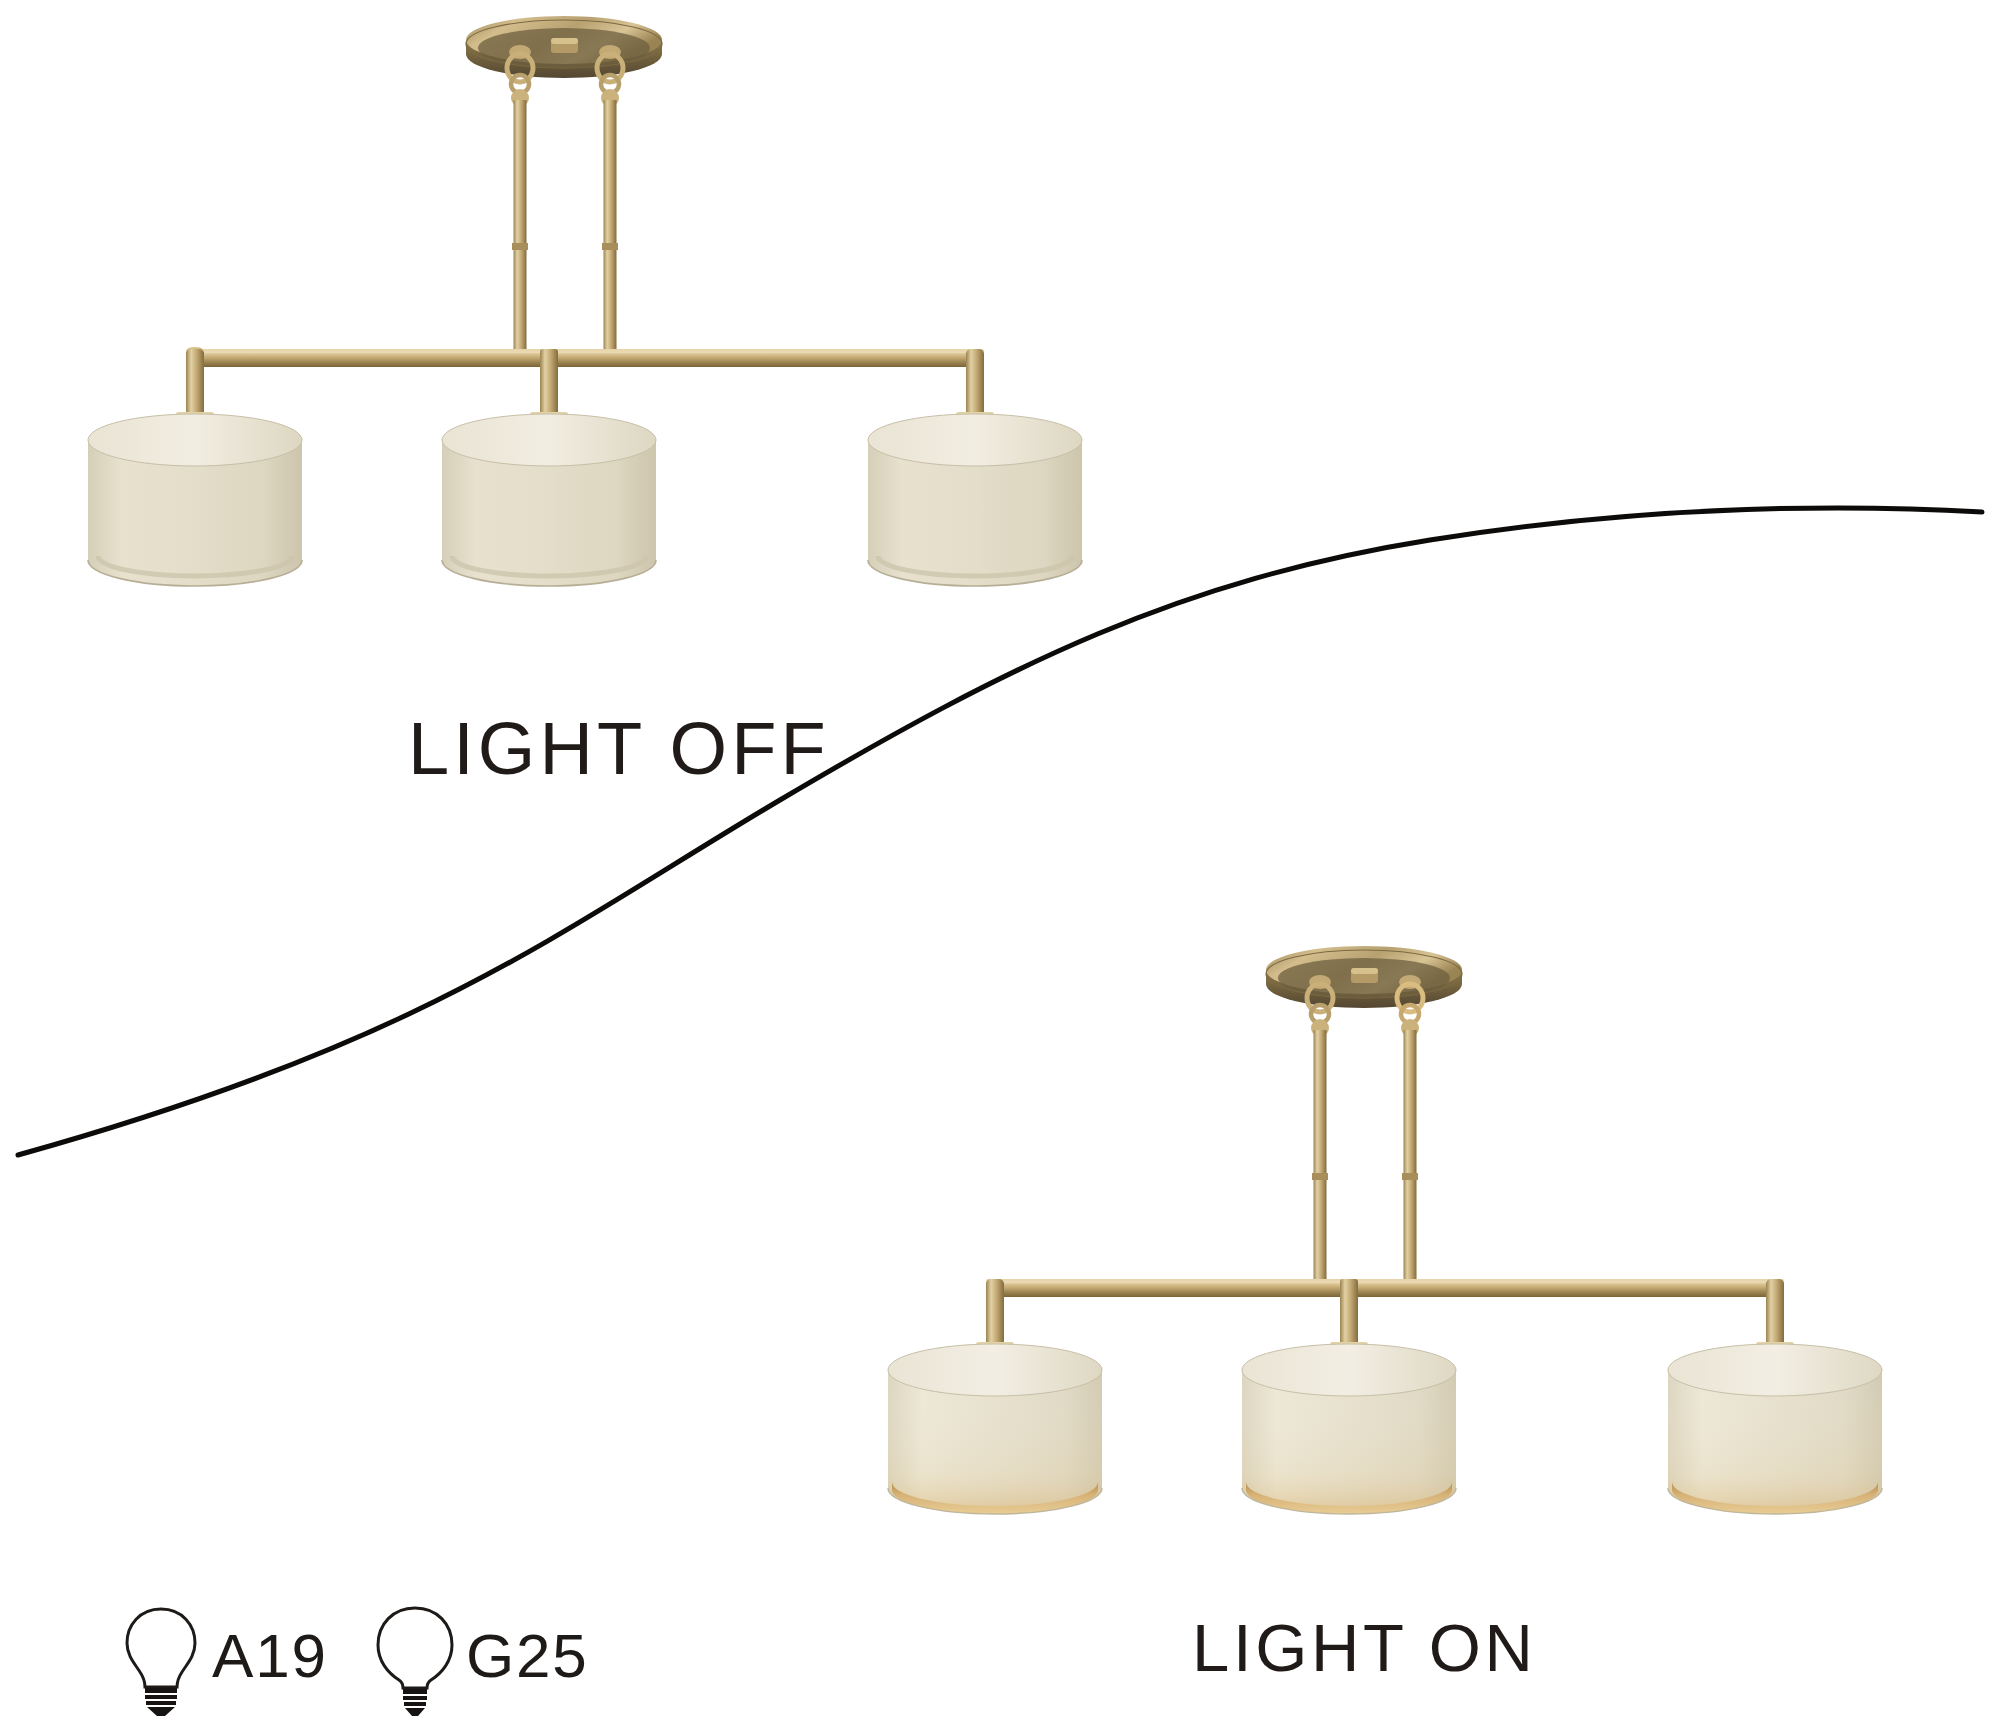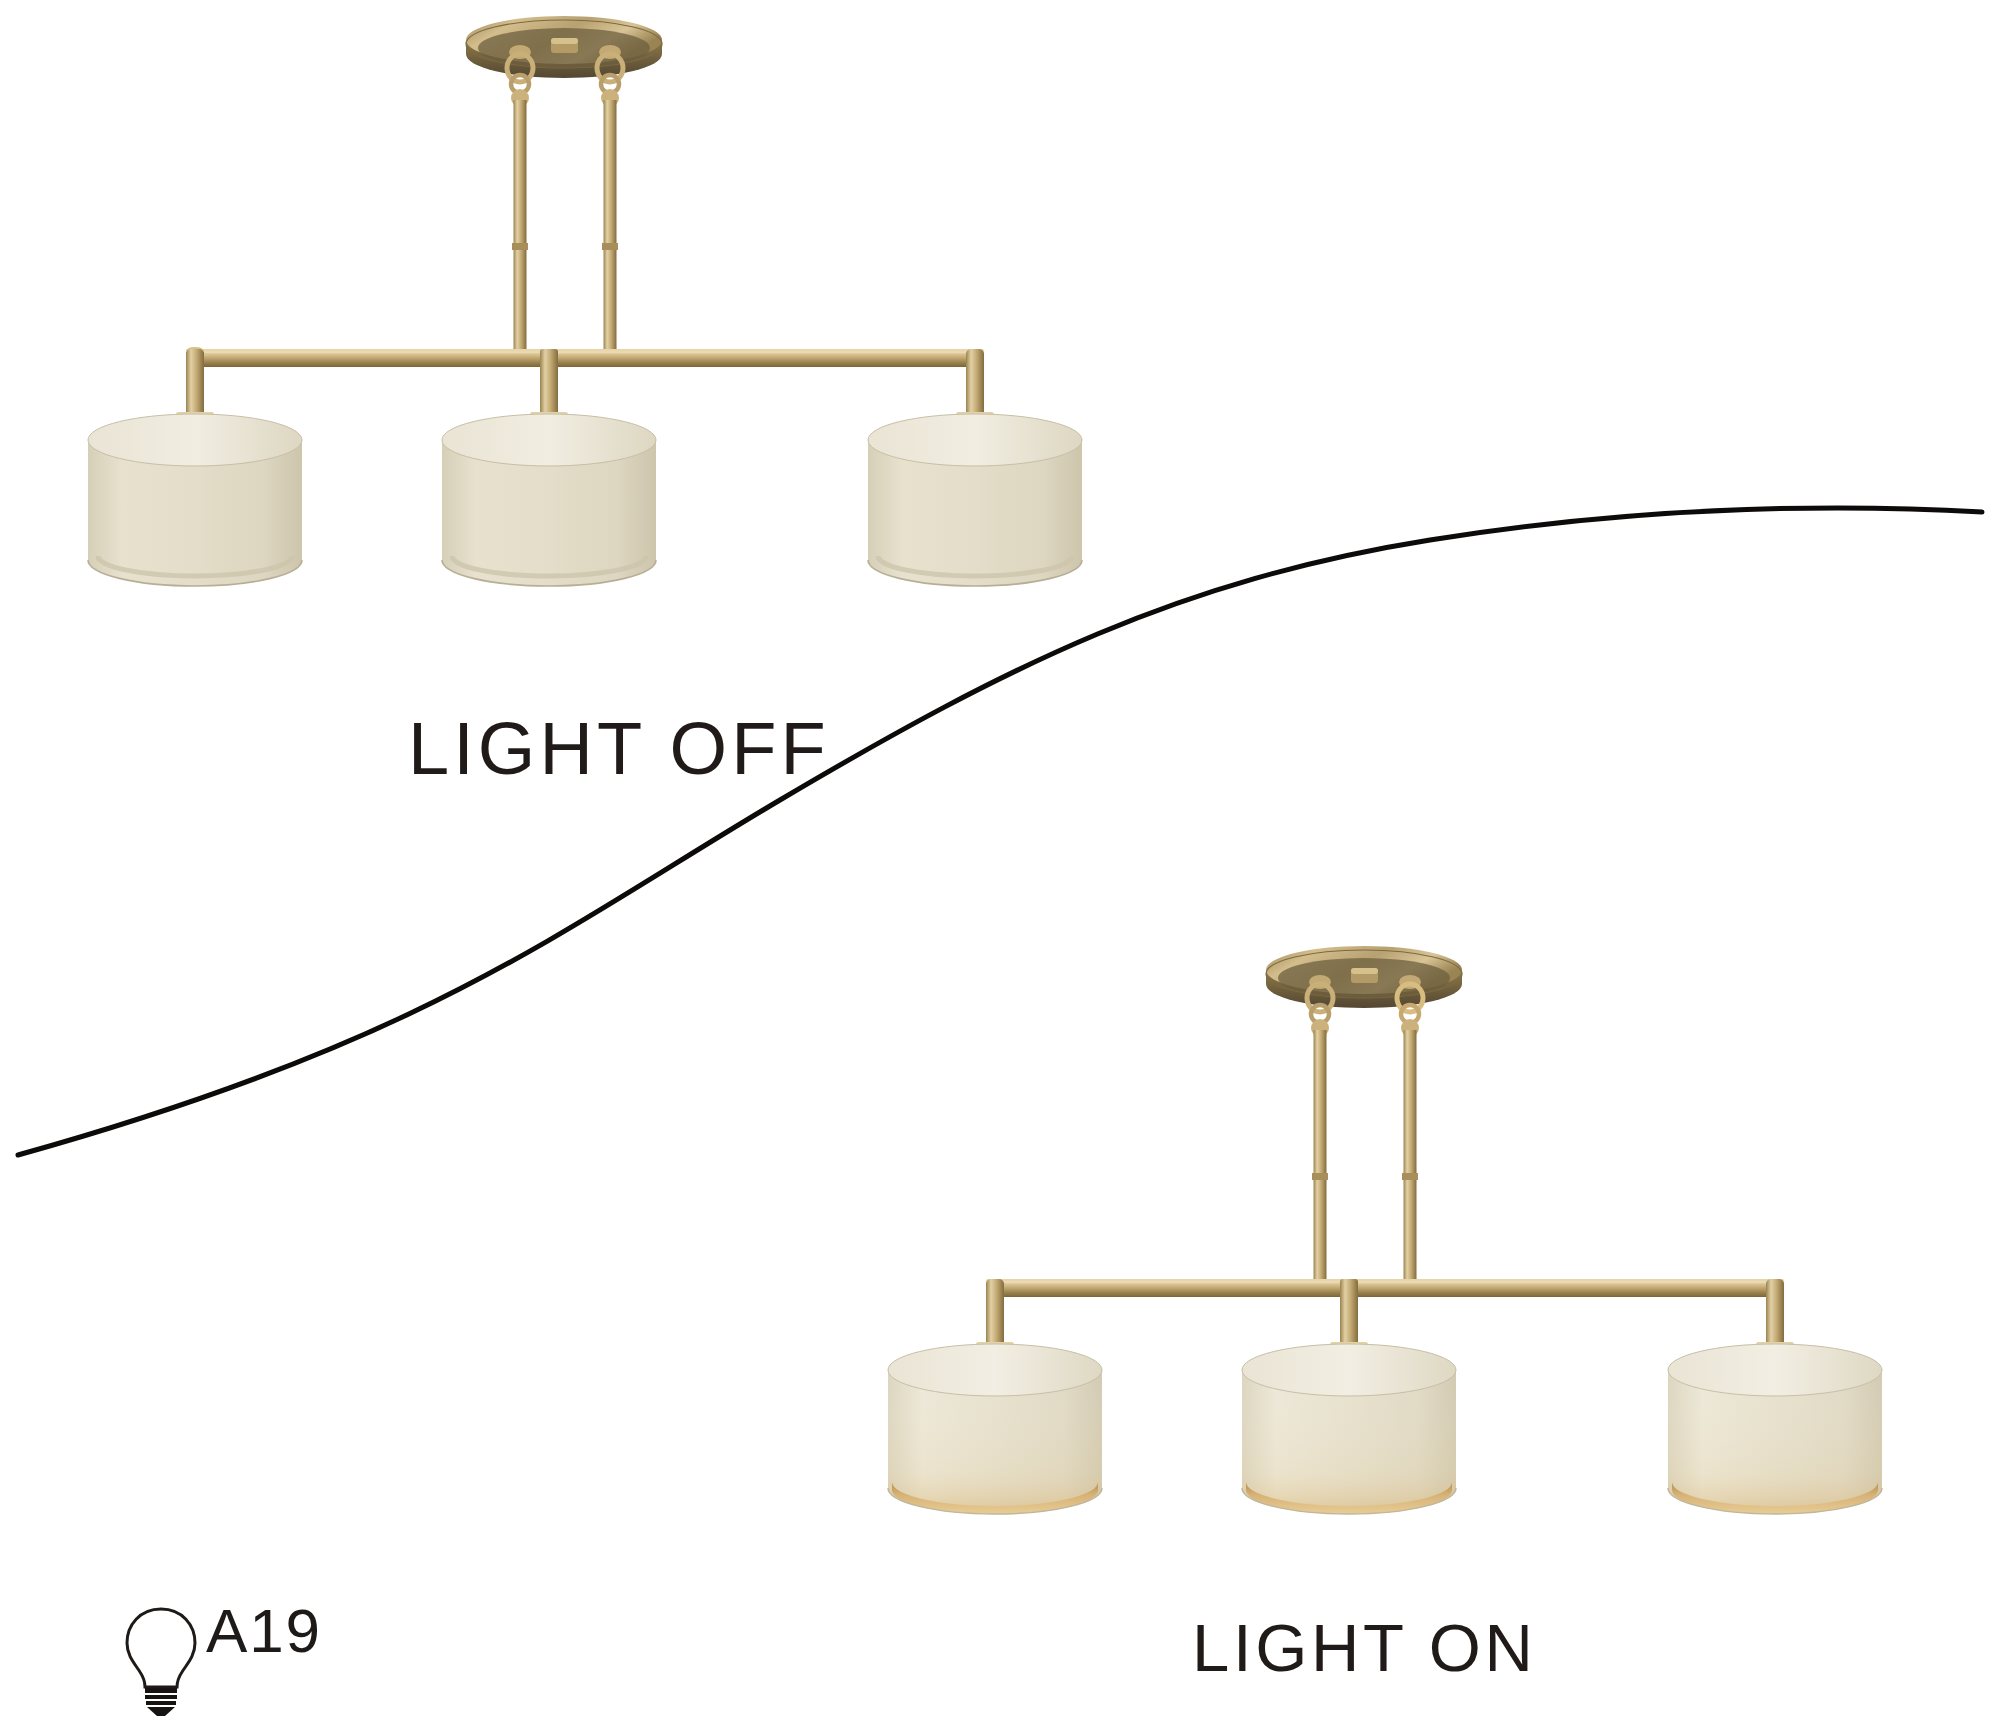--- a/index.html
+++ b/index.html
@@ -65,22 +65,22 @@
   .bulb-legend {
     position: absolute;
     left: 118px;
     top: 1604px;
     display: flex;
     align-items: flex-end;
     gap: 44px;
   }
   .bulb-entry {
     display: flex;
-    align-items: flex-start;
-    gap: 2px;
+    align-items: center;
+    gap: 8px;
   }
   .bulb-label {
     font-family: "Liberation Sans", sans-serif;
     font-weight: 300;
     font-size: 62px;
     color: #1d1a18;
     letter-spacing: 0.03em;
     line-height: 1;
     position: relative;
     top: -4px;
@@ -341,16 +341,26 @@
       <svg width="86" height="112" viewBox="0 0 86 112">
         <path d="M 43 5 C 22 5 9 21 9 39 C 9 52 17 60 22 68 C 26 74 27 78 27 83 L 59 83 C 59 78 60 74 64 68 C 69 60 77 52 77 39 C 77 21 64 5 43 5 Z" fill="none" stroke="#1d1a18" stroke-width="3"></path>
         <rect x="27" y="84" width="32" height="5" fill="#161312"></rect>
         <rect x="27" y="91" width="32" height="4" fill="#161312"></rect>
         <rect x="28" y="97" width="30" height="4" fill="#161312"></rect>
         <path d="M 29 103 L 57 103 L 47 112 L 39 112 Z" fill="#161312"></path>
       </svg>
       <span class="bulb-label">A19</span>
     </div>
 
+    <div class="bulb-entry">
+      <svg width="86" height="112" viewBox="0 0 86 112">
+        <path d="M 43 4 C 21 4 6 20 6 41 C 6 57 16 69 27 76 C 30 78 31 80 31 84 L 55 84 C 55 80 56 78 59 76 C 70 69 80 57 80 41 C 80 20 65 4 43 4 Z" fill="none" stroke="#1d1a18" stroke-width="3"></path>
+        <rect x="31" y="85" width="24" height="5" fill="#161312"></rect>
+        <rect x="31" y="92" width="24" height="4" fill="#161312"></rect>
+        <rect x="32" y="98" width="22" height="4" fill="#161312"></rect>
+        <path d="M 33 104 L 53 104 L 46 112 L 40 112 Z" fill="#161312"></path>
+      </svg>
+      <span class="bulb-label">G25</span>
+    </div>
 
   </div>
 
 </div>
 
 </body></html>

